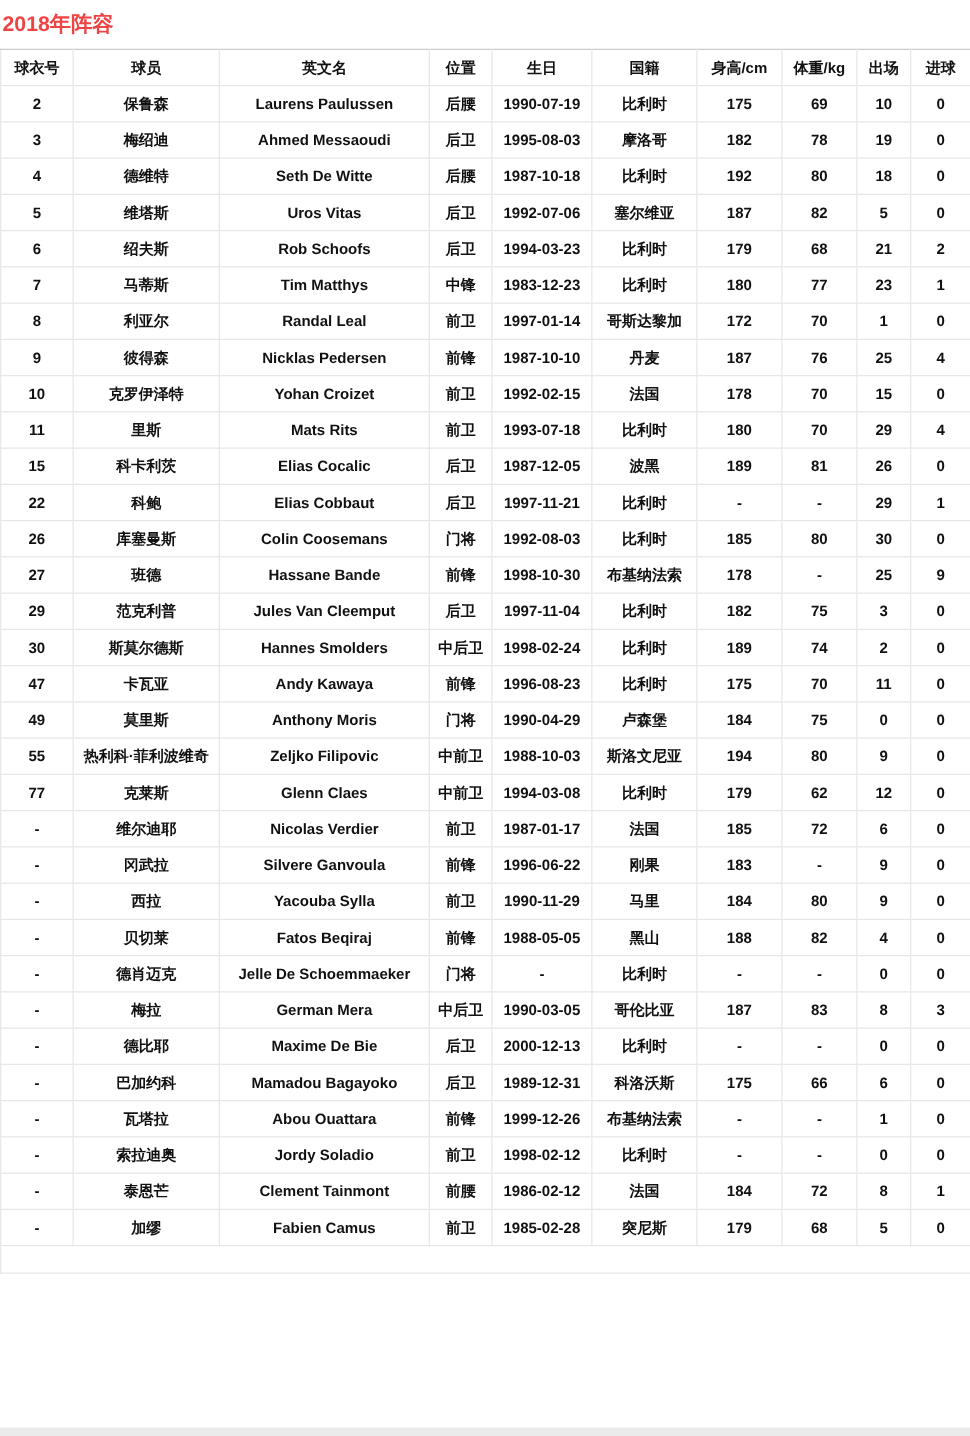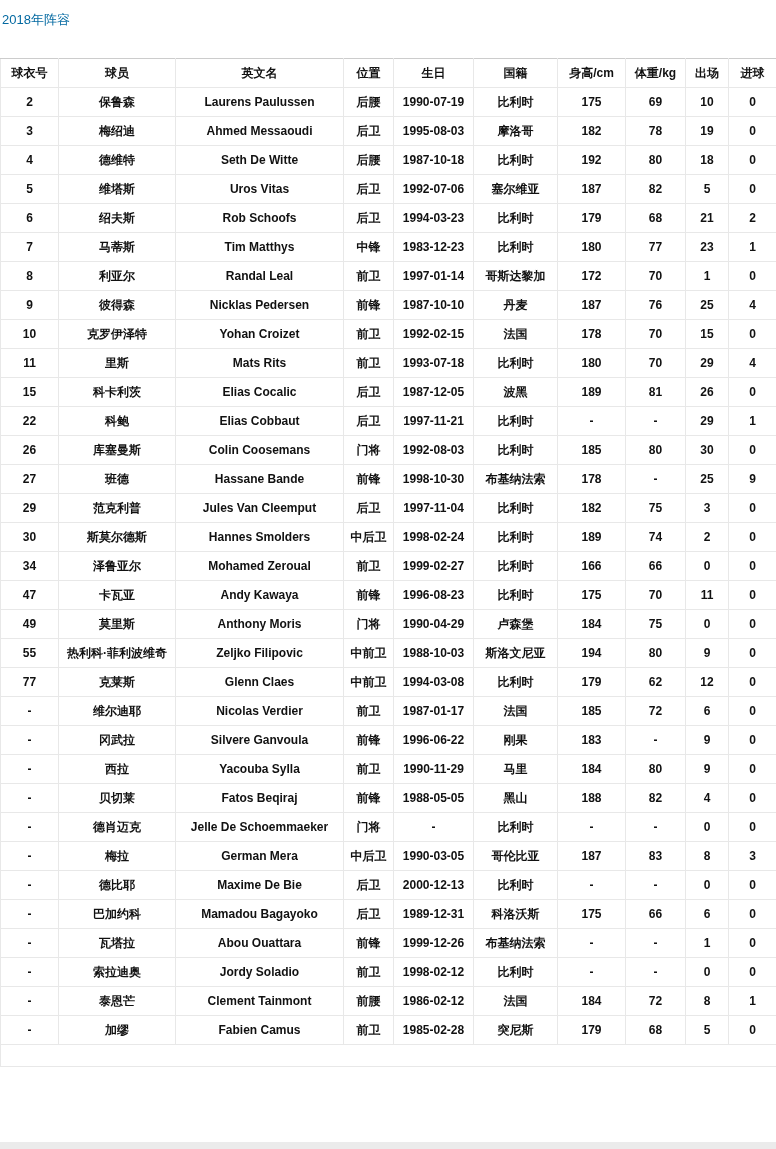--- a/index.html
+++ b/index.html
@@ -11,30 +11,30 @@
   .page {
     position: relative;
     width: 776px;
     height: 1149px;
     background: #ffffff;
     overflow: hidden;
   }
   .page-title {
     margin: 0;
     padding: 9px 0 0 2px;
-    font-size: 13px;
+    font-size: 17px;
     line-height: 21px;
-    font-weight: normal;
-    color: #0369a1;
+    font-weight: bold;
+    color: #ef4444;
   }
   table.roster {
     border-collapse: collapse;
     table-layout: fixed;
     width: 776px;
-    margin-top: 28px;
+    margin-top: 9px;
   }
   table.roster th,
   table.roster td {
     border: 1px solid #e8e8e8;
     text-align: center;
     vertical-align: middle;
     font-size: 12px;
     font-weight: bold;
     color: #111111;
     padding: 0 2px;
@@ -290,32 +290,20 @@
           <td>Hannes Smolders</td>
           <td>中后卫</td>
           <td>1998-02-24</td>
           <td>比利时</td>
           <td>189</td>
           <td>74</td>
           <td>2</td>
           <td>0</td>
         </tr>
         <tr>
-          <td>34</td>
-          <td>泽鲁亚尔</td>
-          <td>Mohamed Zeroual</td>
-          <td>前卫</td>
-          <td>1999-02-27</td>
-          <td>比利时</td>
-          <td>166</td>
-          <td>66</td>
-          <td>0</td>
-          <td>0</td>
-        </tr>
-        <tr>
           <td>47</td>
           <td>卡瓦亚</td>
           <td>Andy Kawaya</td>
           <td>前锋</td>
           <td>1996-08-23</td>
           <td>比利时</td>
           <td>175</td>
           <td>70</td>
           <td>11</td>
           <td>0</td>

